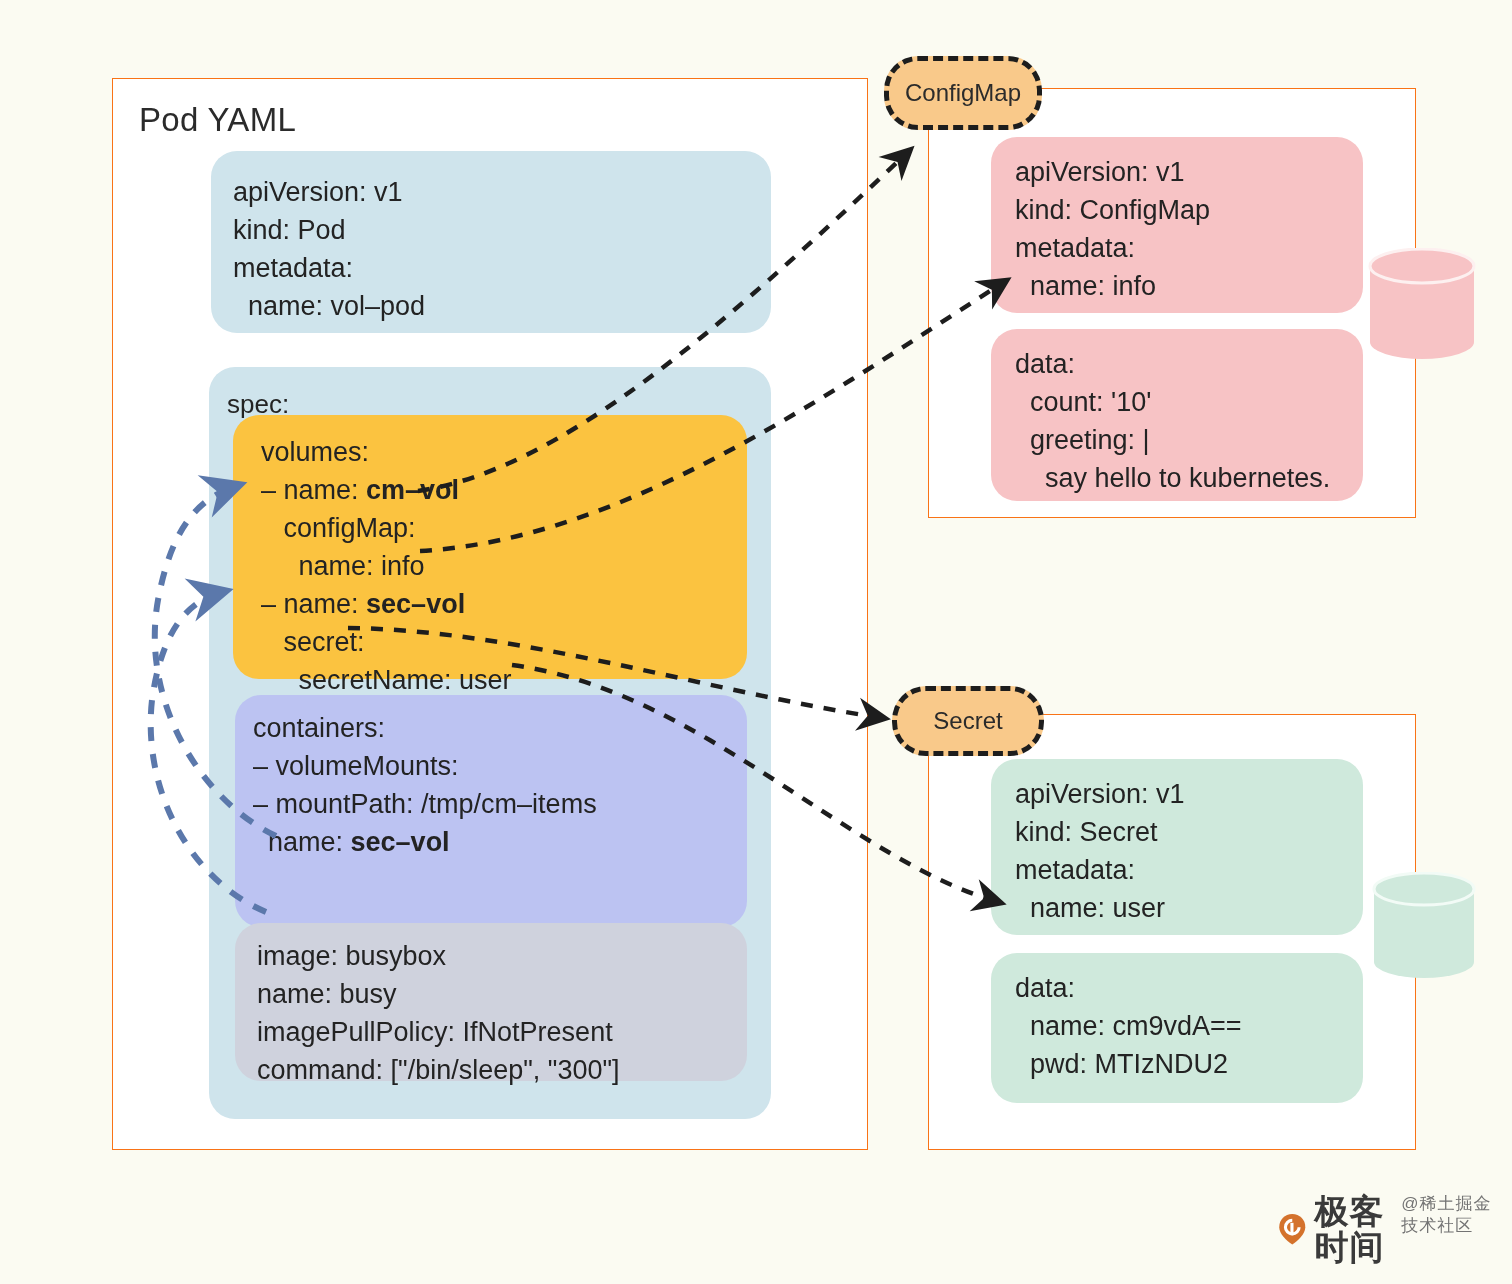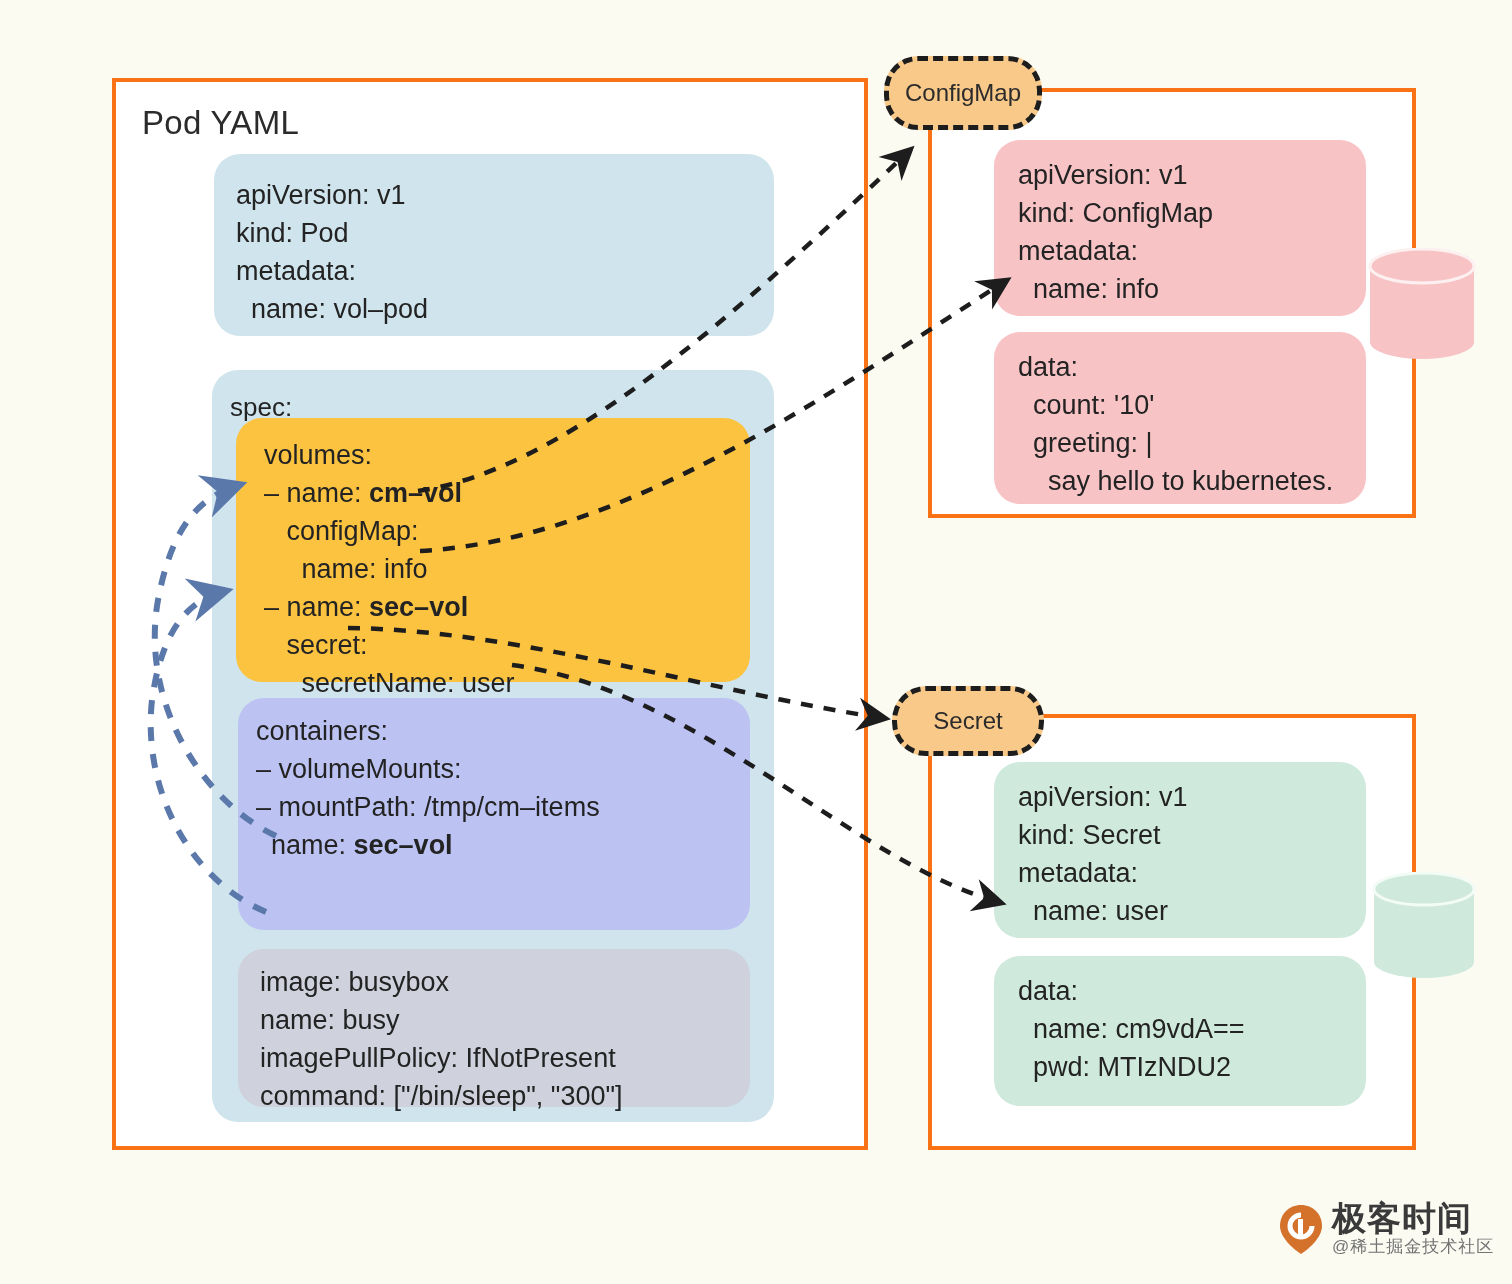--- a/index.html
+++ b/index.html
@@ -9,21 +9,21 @@
     font-family:"Liberation Sans","DejaVu Sans",sans-serif;
     overflow:hidden;
     position:relative;
   }
   .stage{position:absolute;left:0;top:0;width:1512px;height:1284px;}
 
   
   .frame{
     position:absolute;
     background:#ffffff;
-    border:4px solid #f97316;
+    border:1px solid #f97316;
     box-sizing:border-box;
   }
   #pod-frame{left:112px;top:78px;width:756px;height:1072px;}
   #cm-frame{left:928px;top:88px;width:488px;height:430px;}
   #sec-frame{left:928px;top:714px;width:488px;height:436px;}
 
   .panel-title{
     position:absolute;
     font-size:33px;
     color:#2b2b2b;
@@ -73,21 +73,21 @@
   svg.overlay{position:absolute;left:0;top:0;width:1512px;height:1284px;pointer-events:none;z-index:25;}
 
   
   #watermark{
     position:absolute;left:1278px;top:1186px;width:224px;height:86px;
     display:flex;align-items:center;gap:8px;
   }
   #wm-mark{
     width:46px;height:52px;position:relative;
   }
-  #wm-text{display:flex;flex-direction:column;}
+  #wm-text{display:flex;}
   #wm-title{font-size:34px;color:#3a3a3a;letter-spacing:1px;line-height:36px;font-weight:700;}
   #wm-sub{font-size:17px;color:#737373;letter-spacing:1px;line-height:22px;}
 </style>
 </head>
 <body>
 
 <div class="stage">
 
   <div class="frame" id="pod-frame">
     <div class="panel-title" style="left:26px;top:22px;">Pod YAML</div>
@@ -113,21 +113,21 @@
       <div class="line"><span>     secretName: user</span></div>
     </div>
 
     <div class="block c-purple" style="left:122px;top:616px;width:512px;height:232px;padding:14px 0 0 18px;">
       <div class="line">containers:</div>
       <div class="line"><span>– volumeMounts:</span></div>
       <div class="line"><span>– mountPath: /tmp/cm–items</span></div>
       <div class="line"><span>  name: </span><b>sec–vol</b></div>
     </div>
 
-    <div class="block c-gray" style="left:122px;top:867px;width:512px;height:158px;padding:14px 0 0 22px;">
+    <div class="block c-gray" style="left:122px;top:844px;width:512px;height:158px;padding:14px 0 0 22px;">
       <div class="line">image: busybox</div>
       <div class="line">name: busy</div>
       <div class="line">imagePullPolicy: IfNotPresent</div>
       <div class="line">command: ["/bin/sleep", "300"]</div>
     </div>
   </div>
 
   <div class="frame" id="cm-frame">
     <div class="block c-pink" style="left:62px;top:48px;width:372px;height:176px;padding:16px 0 0 24px;">
       <div class="line">apiVersion: v1</div>

